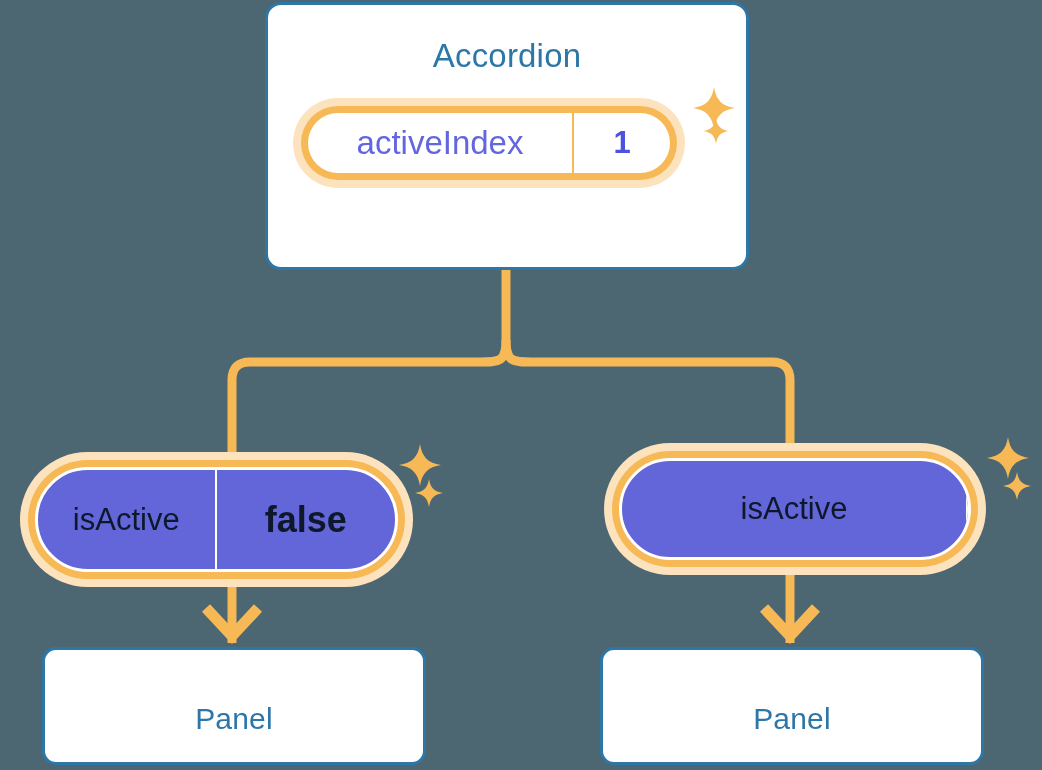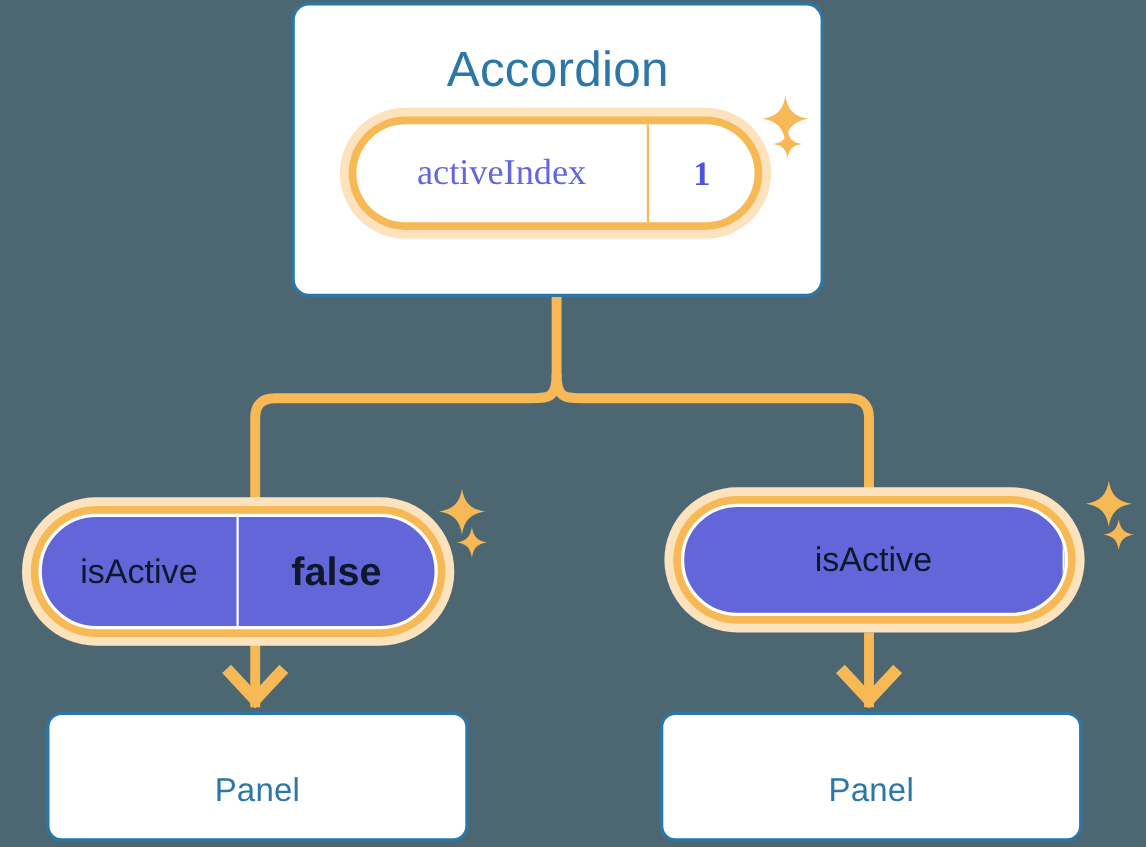--- a/index.html
+++ b/index.html
@@ -35,21 +35,21 @@
   
   .card {
     position: absolute;
     background: #ffffff;
     border: 3px solid #2d77a8;
     border-radius: 14px;
     box-sizing: border-box;
   }
   .card-title {
     color: #2d77a8;
-    font-size: 45px;
+    font-size: 33px;
     font-weight: 400;
     text-align: center;
     letter-spacing: 0.2px;
     white-space: nowrap;
   }
 
   #accordion-card {
     left: 265px;
     top: 2px;
     width: 484px;
@@ -144,25 +144,24 @@
     border-right: 2px solid #ffffff;
   }
   .pill-dark .pill-val {
     color: #0f172a;
     font-size: 36px;
     font-weight: 700;
     flex: 1 1 50%;
   }
 
   #pill-activeindex {
-    left: 309px;
+    left: 293px;
     top: 98px;
     width: 392px;
-    height: 119px;
-    font-family: Liberation Serif, serif;
+    height: 90px;
   }
   #pill-isactive-left {
     left: 20px;
     top: 452px;
     width: 393px;
     height: 135px;
   }
   #pill-isactive-right {
     left: 604px;
     top: 443px;

